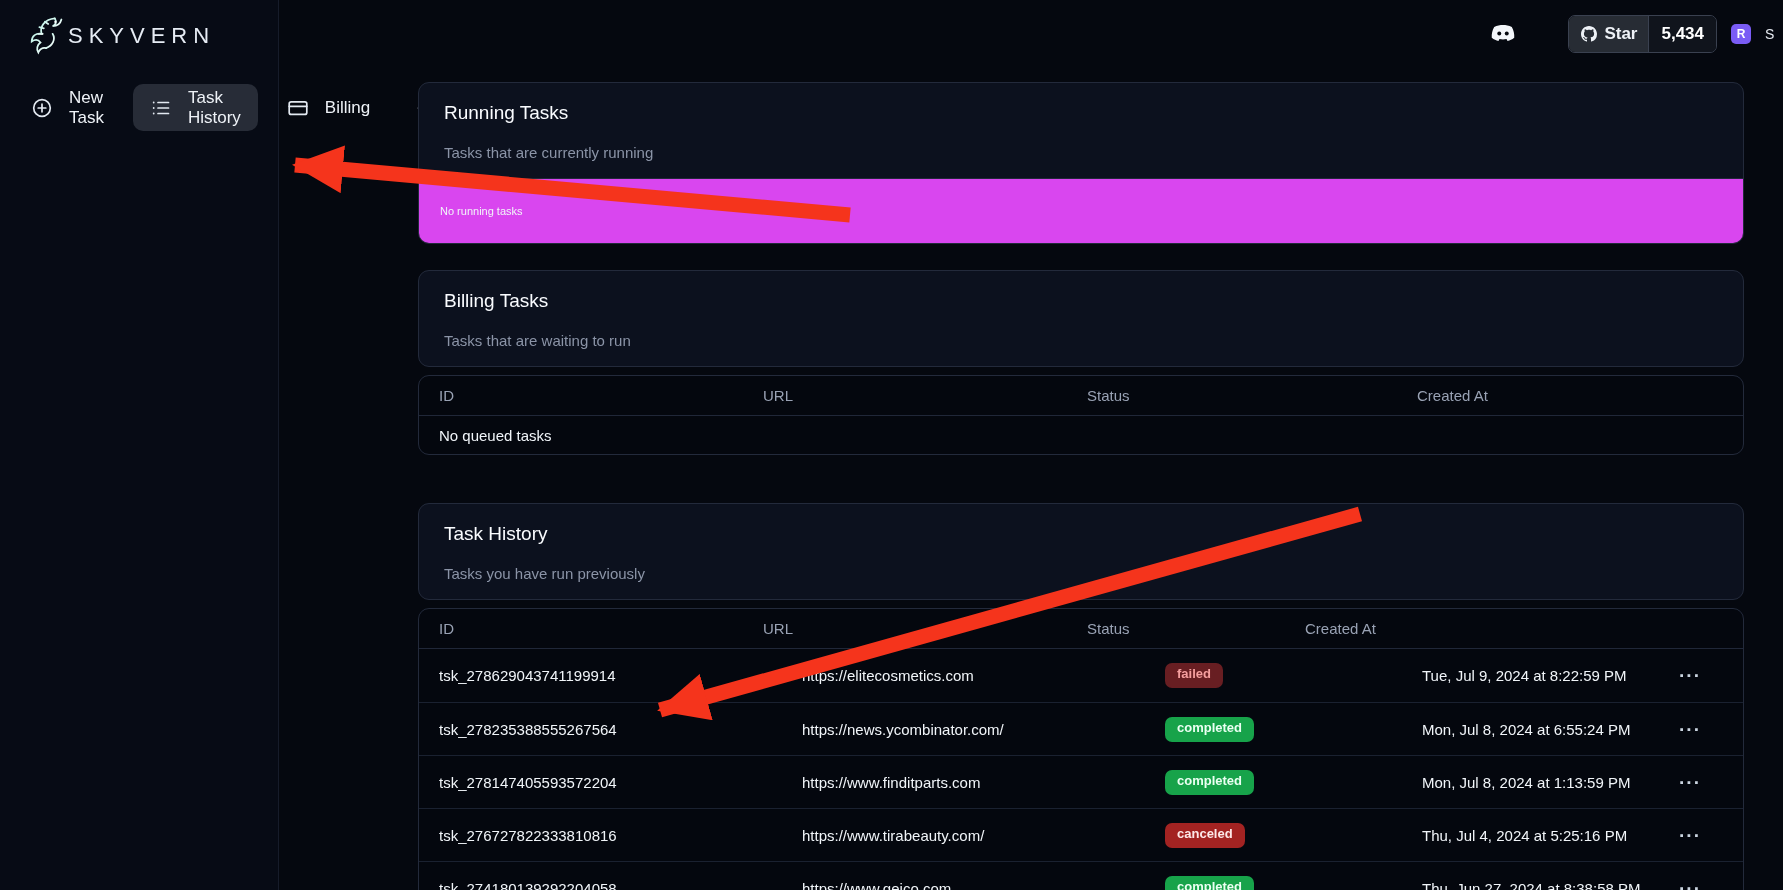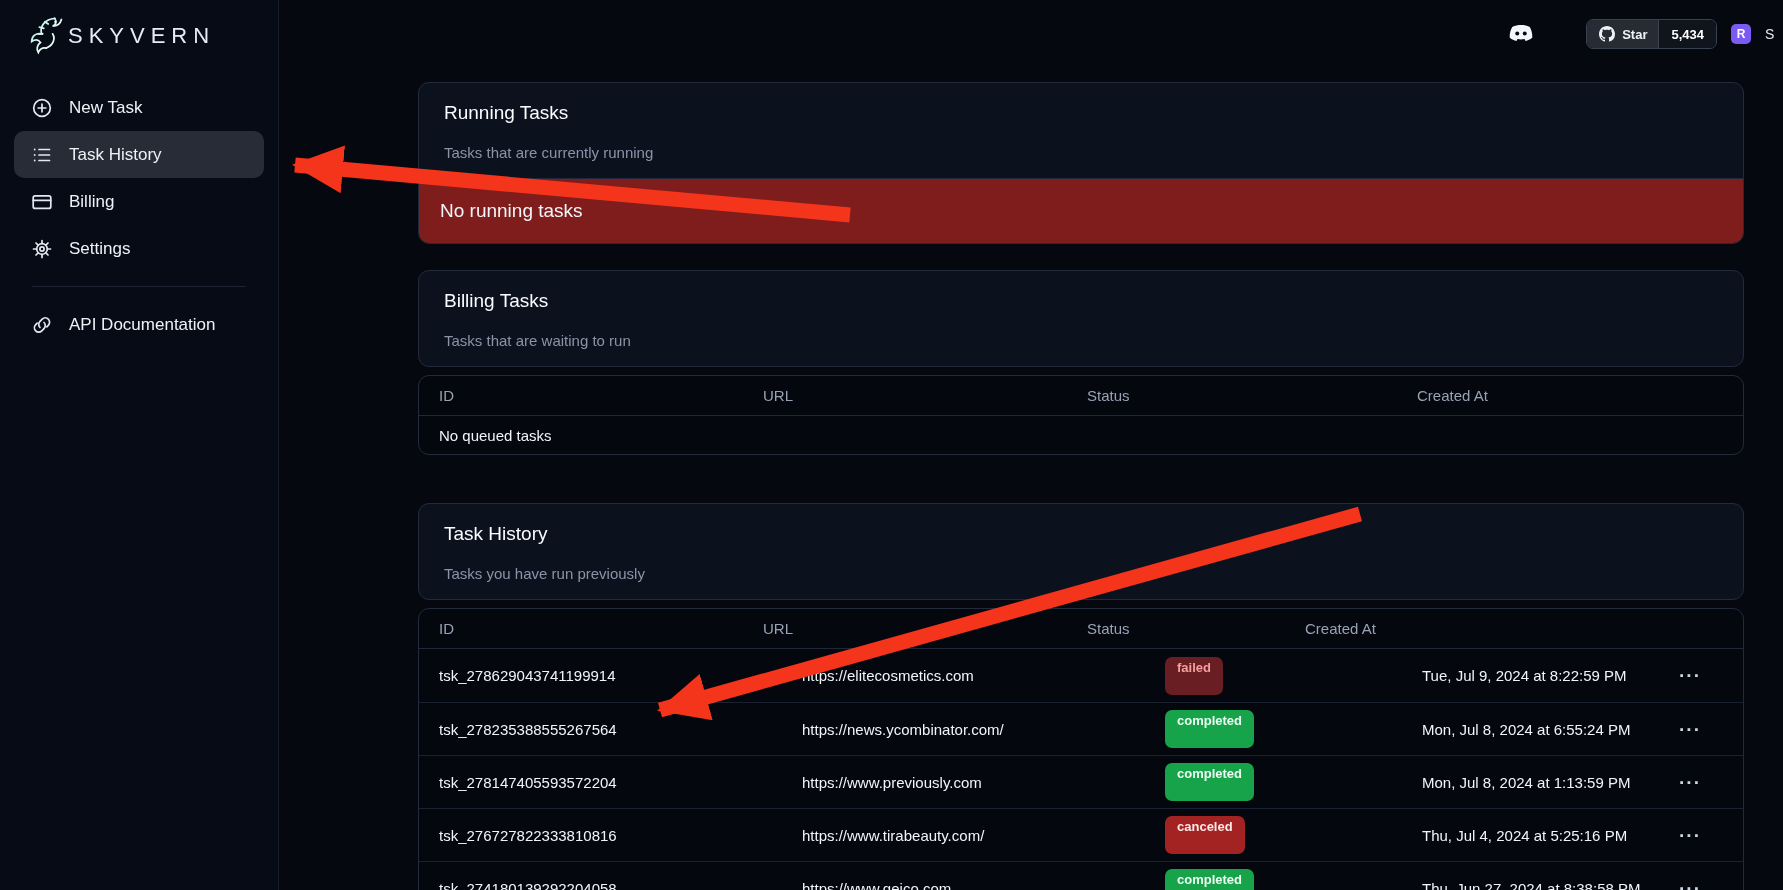--- a/index.html
+++ b/index.html
@@ -11,77 +11,77 @@
     color: #f1f5f9;
   }
 
   
   .sidebar {
     position: absolute; left: 0; top: 0; bottom: 0; width: 279px;
     background: #070b15; border-right: 1px solid #161c2a;
   }
   .logo-row { display: flex; align-items: center; padding: 14px 18px 10px 24px; }
   .logo-text { font-size: 22px; letter-spacing: 6px; color: #e6ecf4; font-weight: 400; }
-  .nav { padding: 16px 14px 0; display: flex; flex-direction: column; }
+  .nav { padding: 16px 14px 0; display: flex; gap: 12px; }
   .nav-item {
     display: flex; align-items: center; gap: 16px; height: 47px;
     padding: 0 17px; border-radius: 10px; font-size: 17px; color: #eef2f7; cursor: pointer;
   }
   .nav-item.active { background: #272c37; }
   .nav-item.cta { background: #f1f5f9; color: #0b1220; font-weight: 500; }
   .nav-divider { height: 1px; background: #1c2332; margin: 14px 18px; }
   .icon-wrap { width: 22px; height: 22px; display: flex; align-items: center; justify-content: center; flex: none; }
   .icon-wrap svg { display: block; }
 
   
   .topbar {
     position: absolute; left: 279px; top: 0; right: 0; height: 68px;
     display: flex; align-items: center; justify-content: flex-end; gap: 14px;
     padding-right: 4px; overflow: hidden;
   }
   .gh {
-    display: flex; align-items: stretch; height: 30px;
+    display: flex; align-items: stretch; height: 38px;
     border: 1px solid #3a4150; border-radius: 7px; overflow: hidden;
-    font-size: 13px; font-weight: 700; cursor: pointer; margin-left: 36px;
+    font-size: 17px; font-weight: 700; cursor: pointer; margin-left: 36px;
   }
   .gh-left { display: flex; align-items: center; gap: 7px; padding: 0 11px; background: #272c34; color: #eef2f7; }
   .gh-right { display: flex; align-items: center; padding: 0 12px; background: #10141c; border-left: 1px solid #3a4150; color: #ffffff; }
   .avatar {
     width: 20px; height: 20px; border-radius: 5px; background: #7a5cf5; color: #fff;
     font-size: 12px; font-weight: 700; display: flex; align-items: center; justify-content: center;
     flex: none; cursor: pointer;
   }
   .user-partial { font-size: 14px; color: #e6eaf1; white-space: nowrap; width: 14px; flex: none; }
 
   
   .content { position: absolute; left: 418px; top: 82px; width: 1326px; }
   .panel { border: 1px solid #232a3b; border-radius: 11px; background: #0c111e; overflow: hidden; }
   .card-head { padding: 19px 25px 17px; }
   .card-title { font-size: 19px; font-weight: 400; color: #fafcff; }
   .card-sub { font-size: 15px; color: #8b94a7; margin-top: 20px; }
   .running-card .card-head { border-bottom: 1px solid #222839; }
-  .running-body { background: #7f1d1d; height: 64px; display: flex; align-items: center; padding: 0 21px; font-size: 19px; }
+  .running-body { background: #d946ef; height: 64px; display: flex; align-items: center; padding: 0 21px; font-size: 11px; }
 
   .sec-running { margin-bottom: 26px; }
   .sec-queued { margin-bottom: 48px; }
 
   .tablebox {
     border: 1px solid #232a3b; border-radius: 11px; background: #04070e;
     overflow: hidden; margin-top: 8px;
   }
   .thead { display: grid; align-items: center; height: 40px; color: #99a2b4; font-size: 15px; border-bottom: 1px solid #202738; }
   .grid-q { grid-template-columns: 344px 324px 330px 1fr; }
   .grid-h { grid-template-columns: 344px 324px 218px 1fr 64px; }
   .thead > div:first-child, .trow > div:first-child { padding-left: 20px; }
   .empty-row { height: 38px; display: flex; align-items: center; padding: 0 20px; font-size: 15px; }
   .trow { display: grid; align-items: center; height: 53px; font-size: 15px; cursor: pointer; gap: 39px; }
   .trow + .trow { border-top: 1px solid #1a2130; }
   .cell { overflow: hidden; white-space: nowrap; }
   .badge {
-    display: inline-block; padding: 4px 12px 21px; border-radius: 7px;
+    display: inline-block; padding: 4px 12px 8px; border-radius: 7px;
     font-size: 13px; font-weight: 700; line-height: 1;
   }
   .badge-completed { background: #17a34a; color: #eafff2; }
   .badge-failed    { background: #681e22; color: #f59f9f; }
   .badge-canceled  { background: #a32322; color: #fde8e8; }
   .dots { background: none; border: none; color: #cbd5e1; font-size: 19px; font-weight: 700; cursor: pointer; letter-spacing: 1px; line-height: 1; }
   .dots::before { content: "\00B7\00B7\00B7"; }
 
   
   .arrows { position: absolute; left: 0; top: 0; pointer-events: none; z-index: 99; }
@@ -250,21 +250,21 @@
       <div class="trow grid-h">
         <div class="cell">tsk_278235388555267564</div>
         <div class="cell">https://news.ycombinator.com/</div>
         <div class="cell"><span class="badge badge-completed">completed</span></div>
         <div class="cell">Mon, Jul 8, 2024 at 6:55:24 PM</div>
         <div class="cell"><button class="dots"></button></div>
       </div>
 
       <div class="trow grid-h">
         <div class="cell">tsk_278147405593572204</div>
-        <div class="cell">https://www.previously.com</div>
+        <div class="cell">https://www.finditparts.com</div>
         <div class="cell"><span class="badge badge-completed">completed</span></div>
         <div class="cell">Mon, Jul 8, 2024 at 1:13:59 PM</div>
         <div class="cell"><button class="dots"></button></div>
       </div>
 
       <div class="trow grid-h">
         <div class="cell">tsk_276727822333810816</div>
         <div class="cell">https://www.tirabeauty.com/</div>
         <div class="cell"><span class="badge badge-canceled">canceled</span></div>
         <div class="cell">Thu, Jul 4, 2024 at 5:25:16 PM</div>

